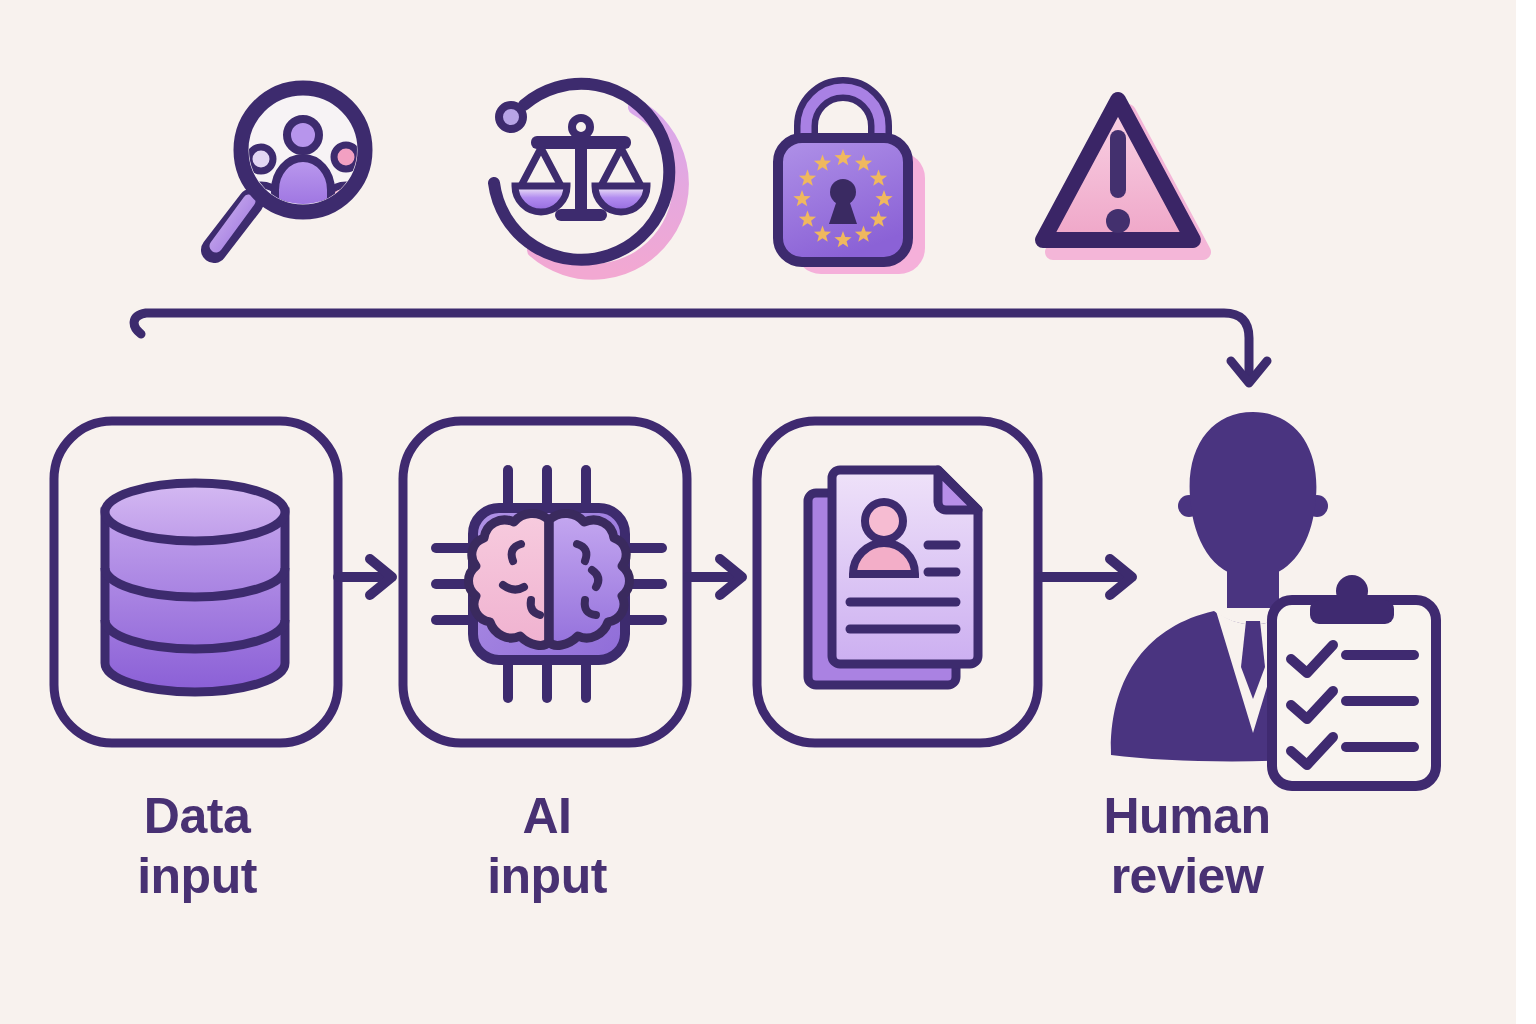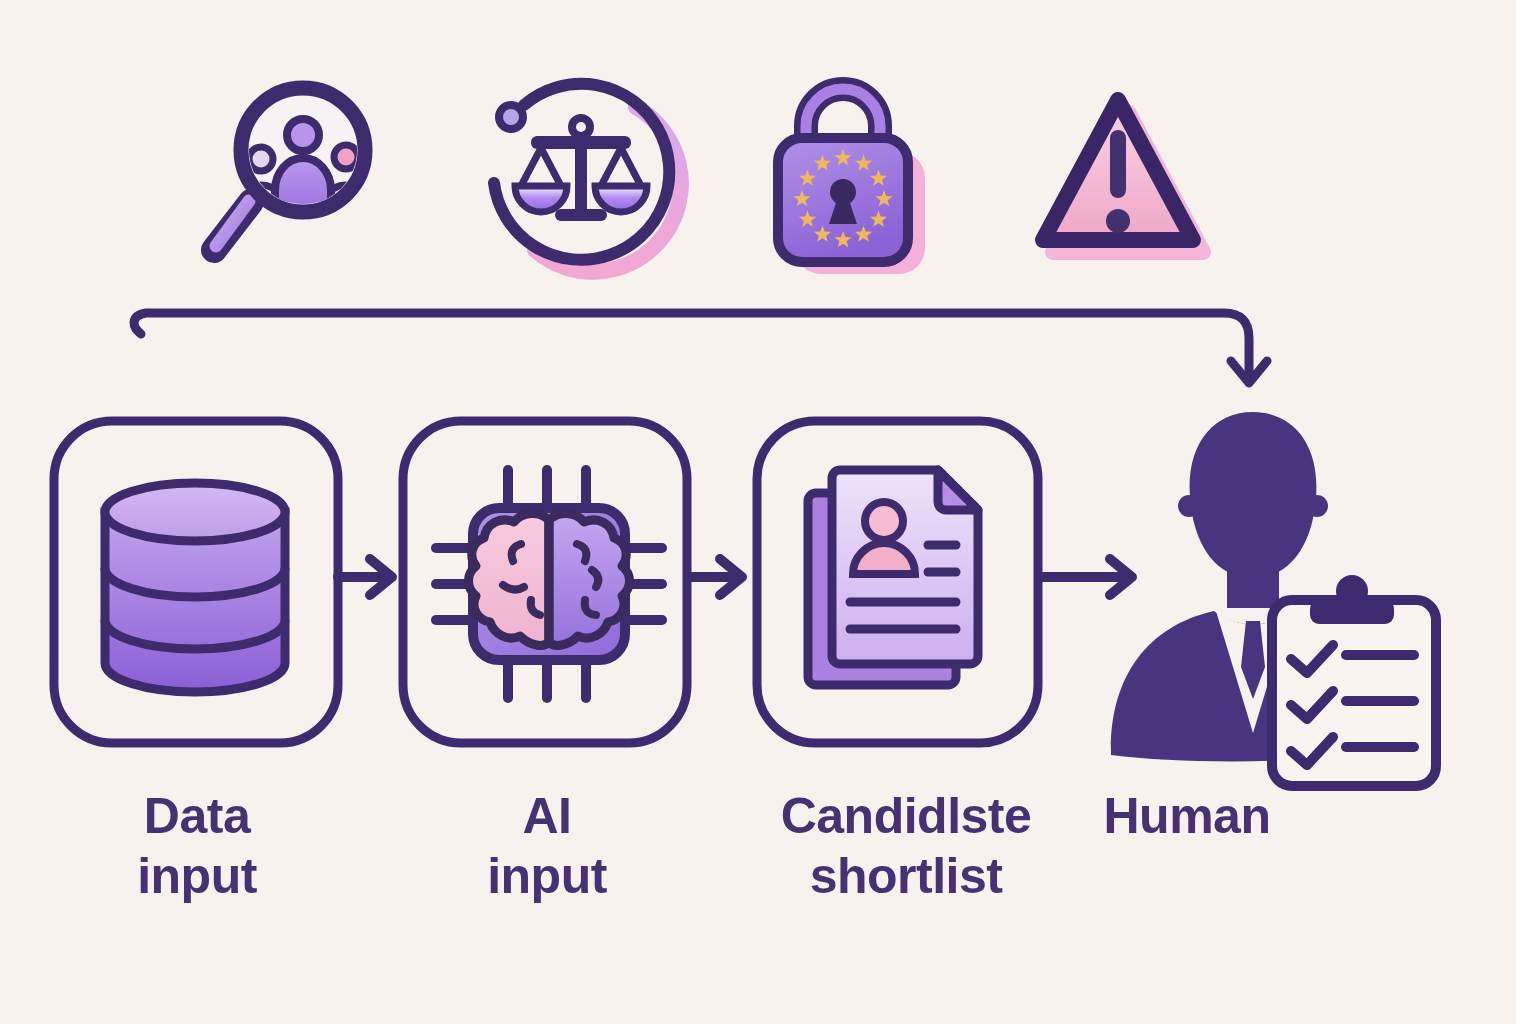--- a/index.html
+++ b/index.html
@@ -267,21 +267,18 @@
 </svg>
 
   <div class="stage-label" id="label-stage-1">
     <span>Data</span>
     <span>input</span>
   </div>
   <div class="stage-label" id="label-stage-2">
     <span>AI</span>
     <span>input</span>
   </div>
-  <div class="stage-label" id="label-stage-3">
-    <span>Candidlste</span>
-    <span>shortlist</span>
-  </div>
   <div class="stage-label" id="label-stage-4">
     <span>Human</span>
+    <span>review</span>
   </div>
 
 </div>
 
 </body></html>

